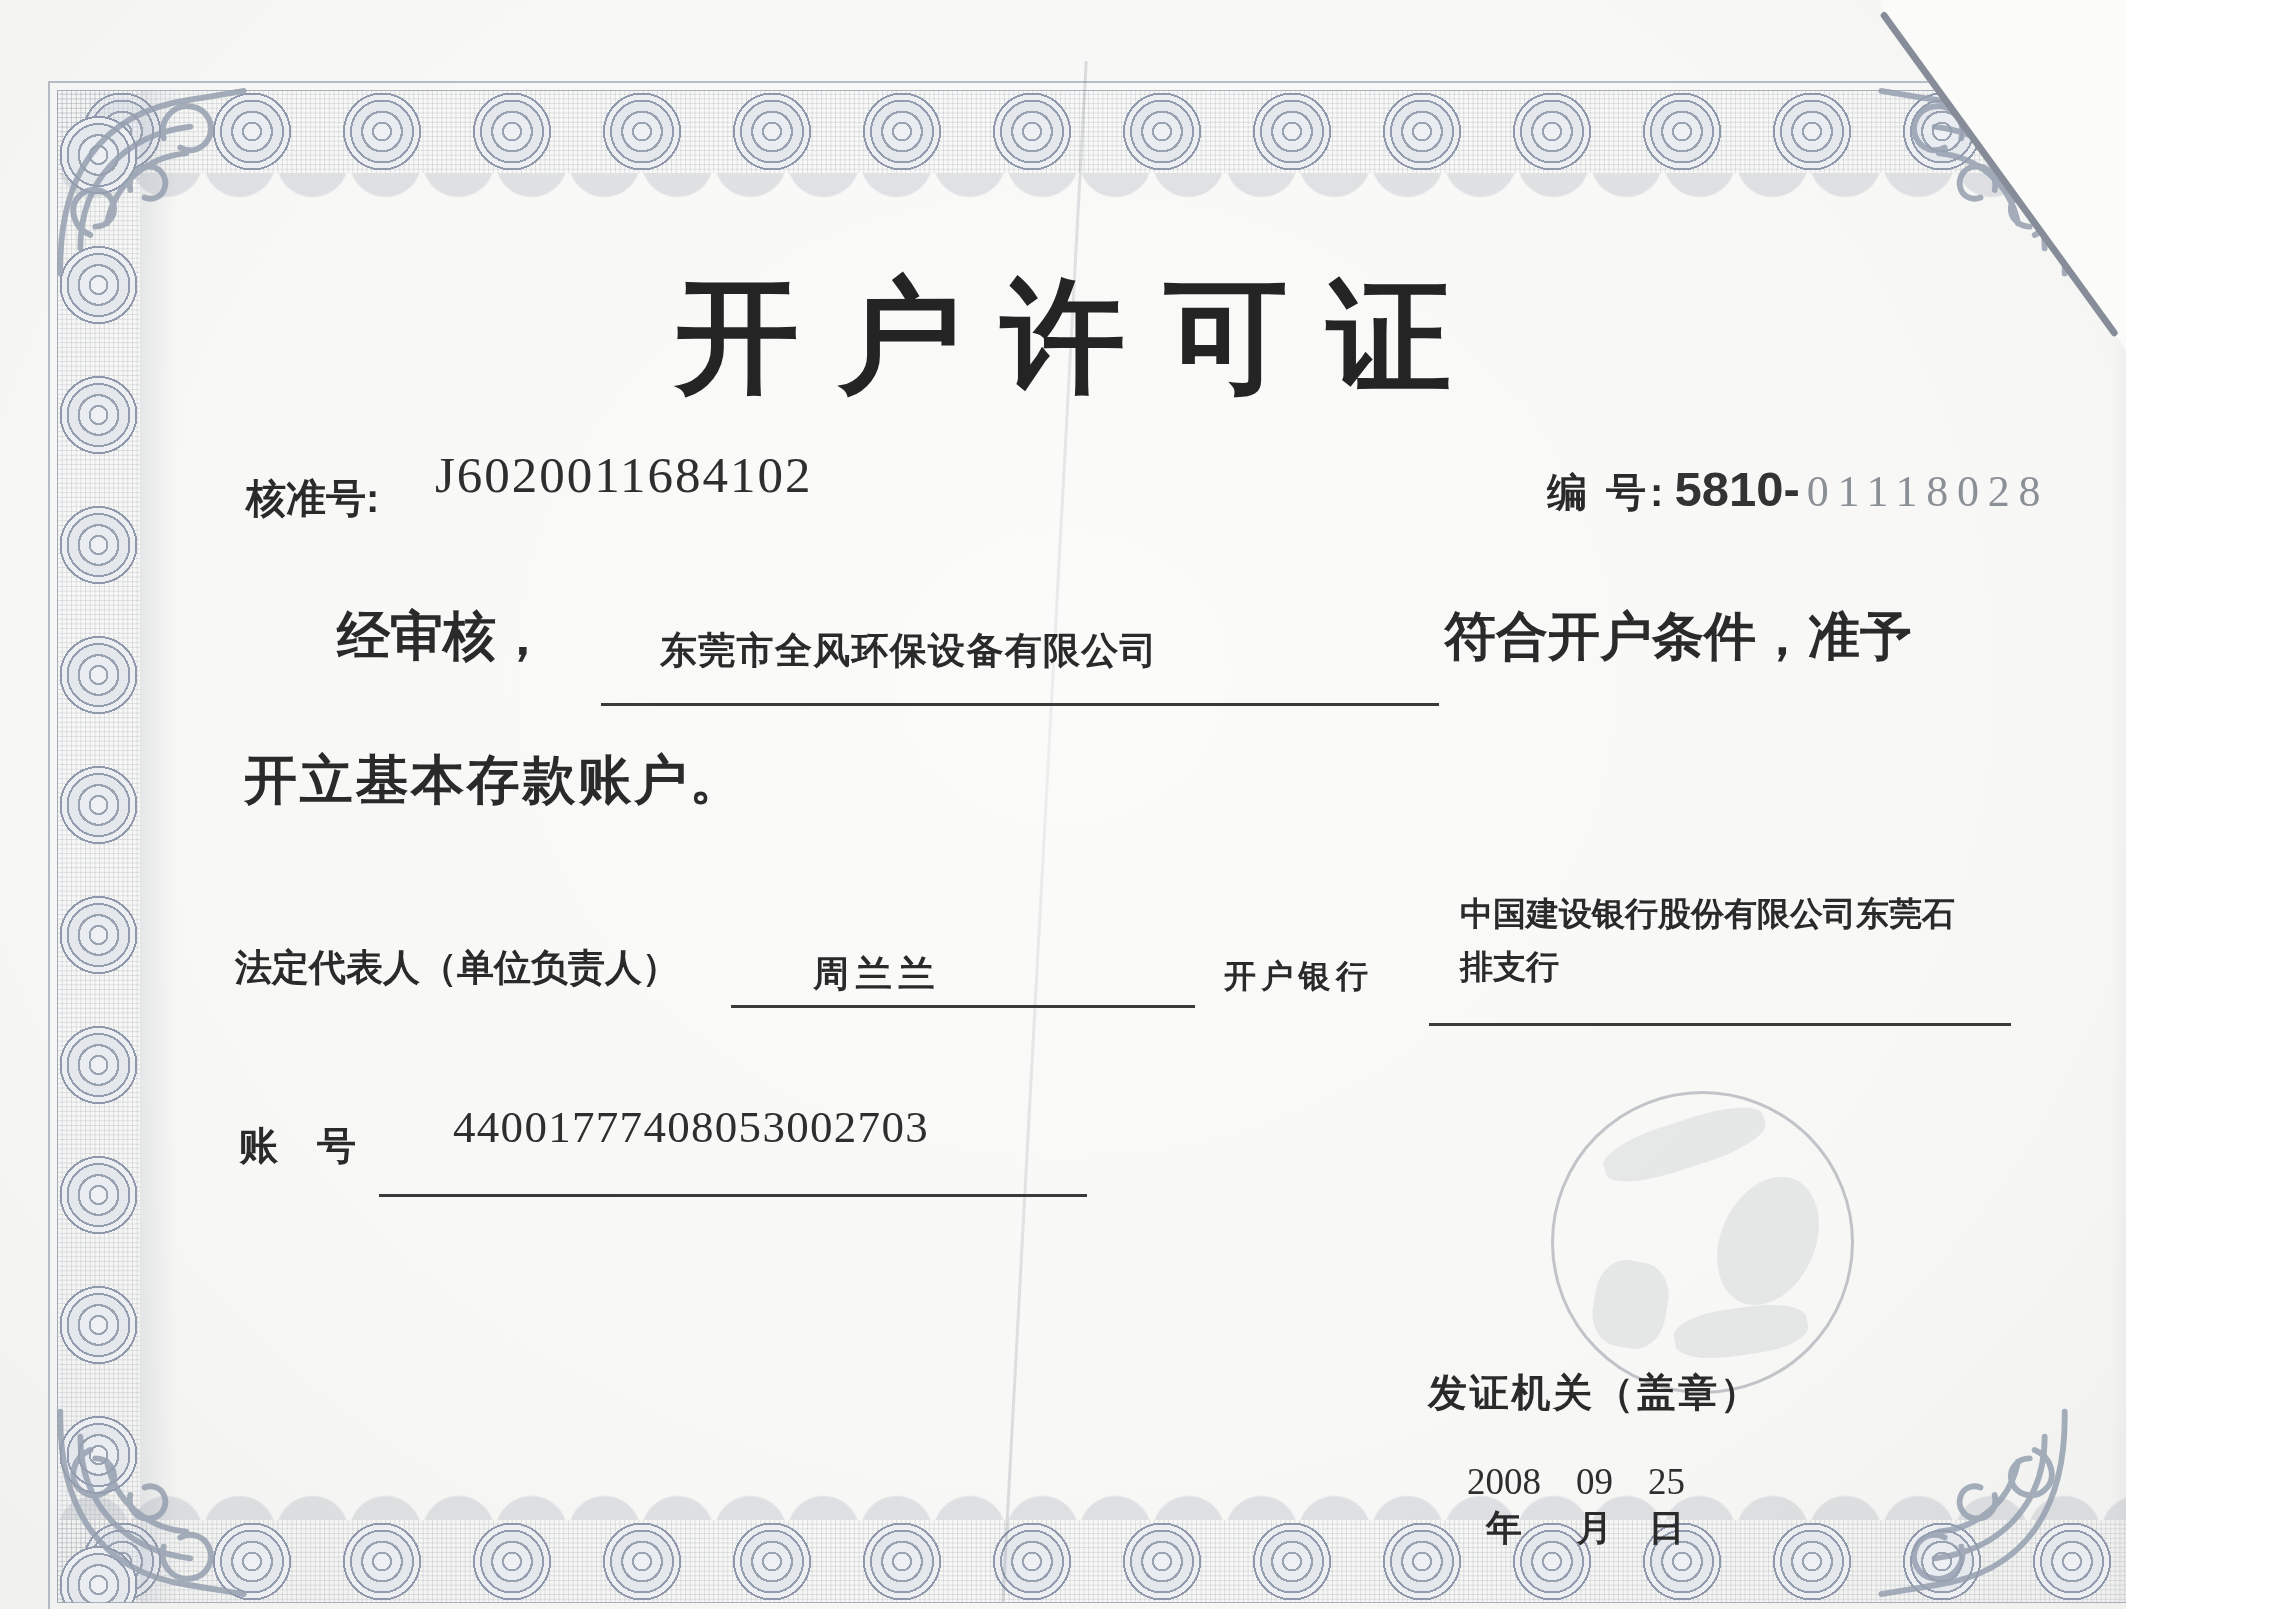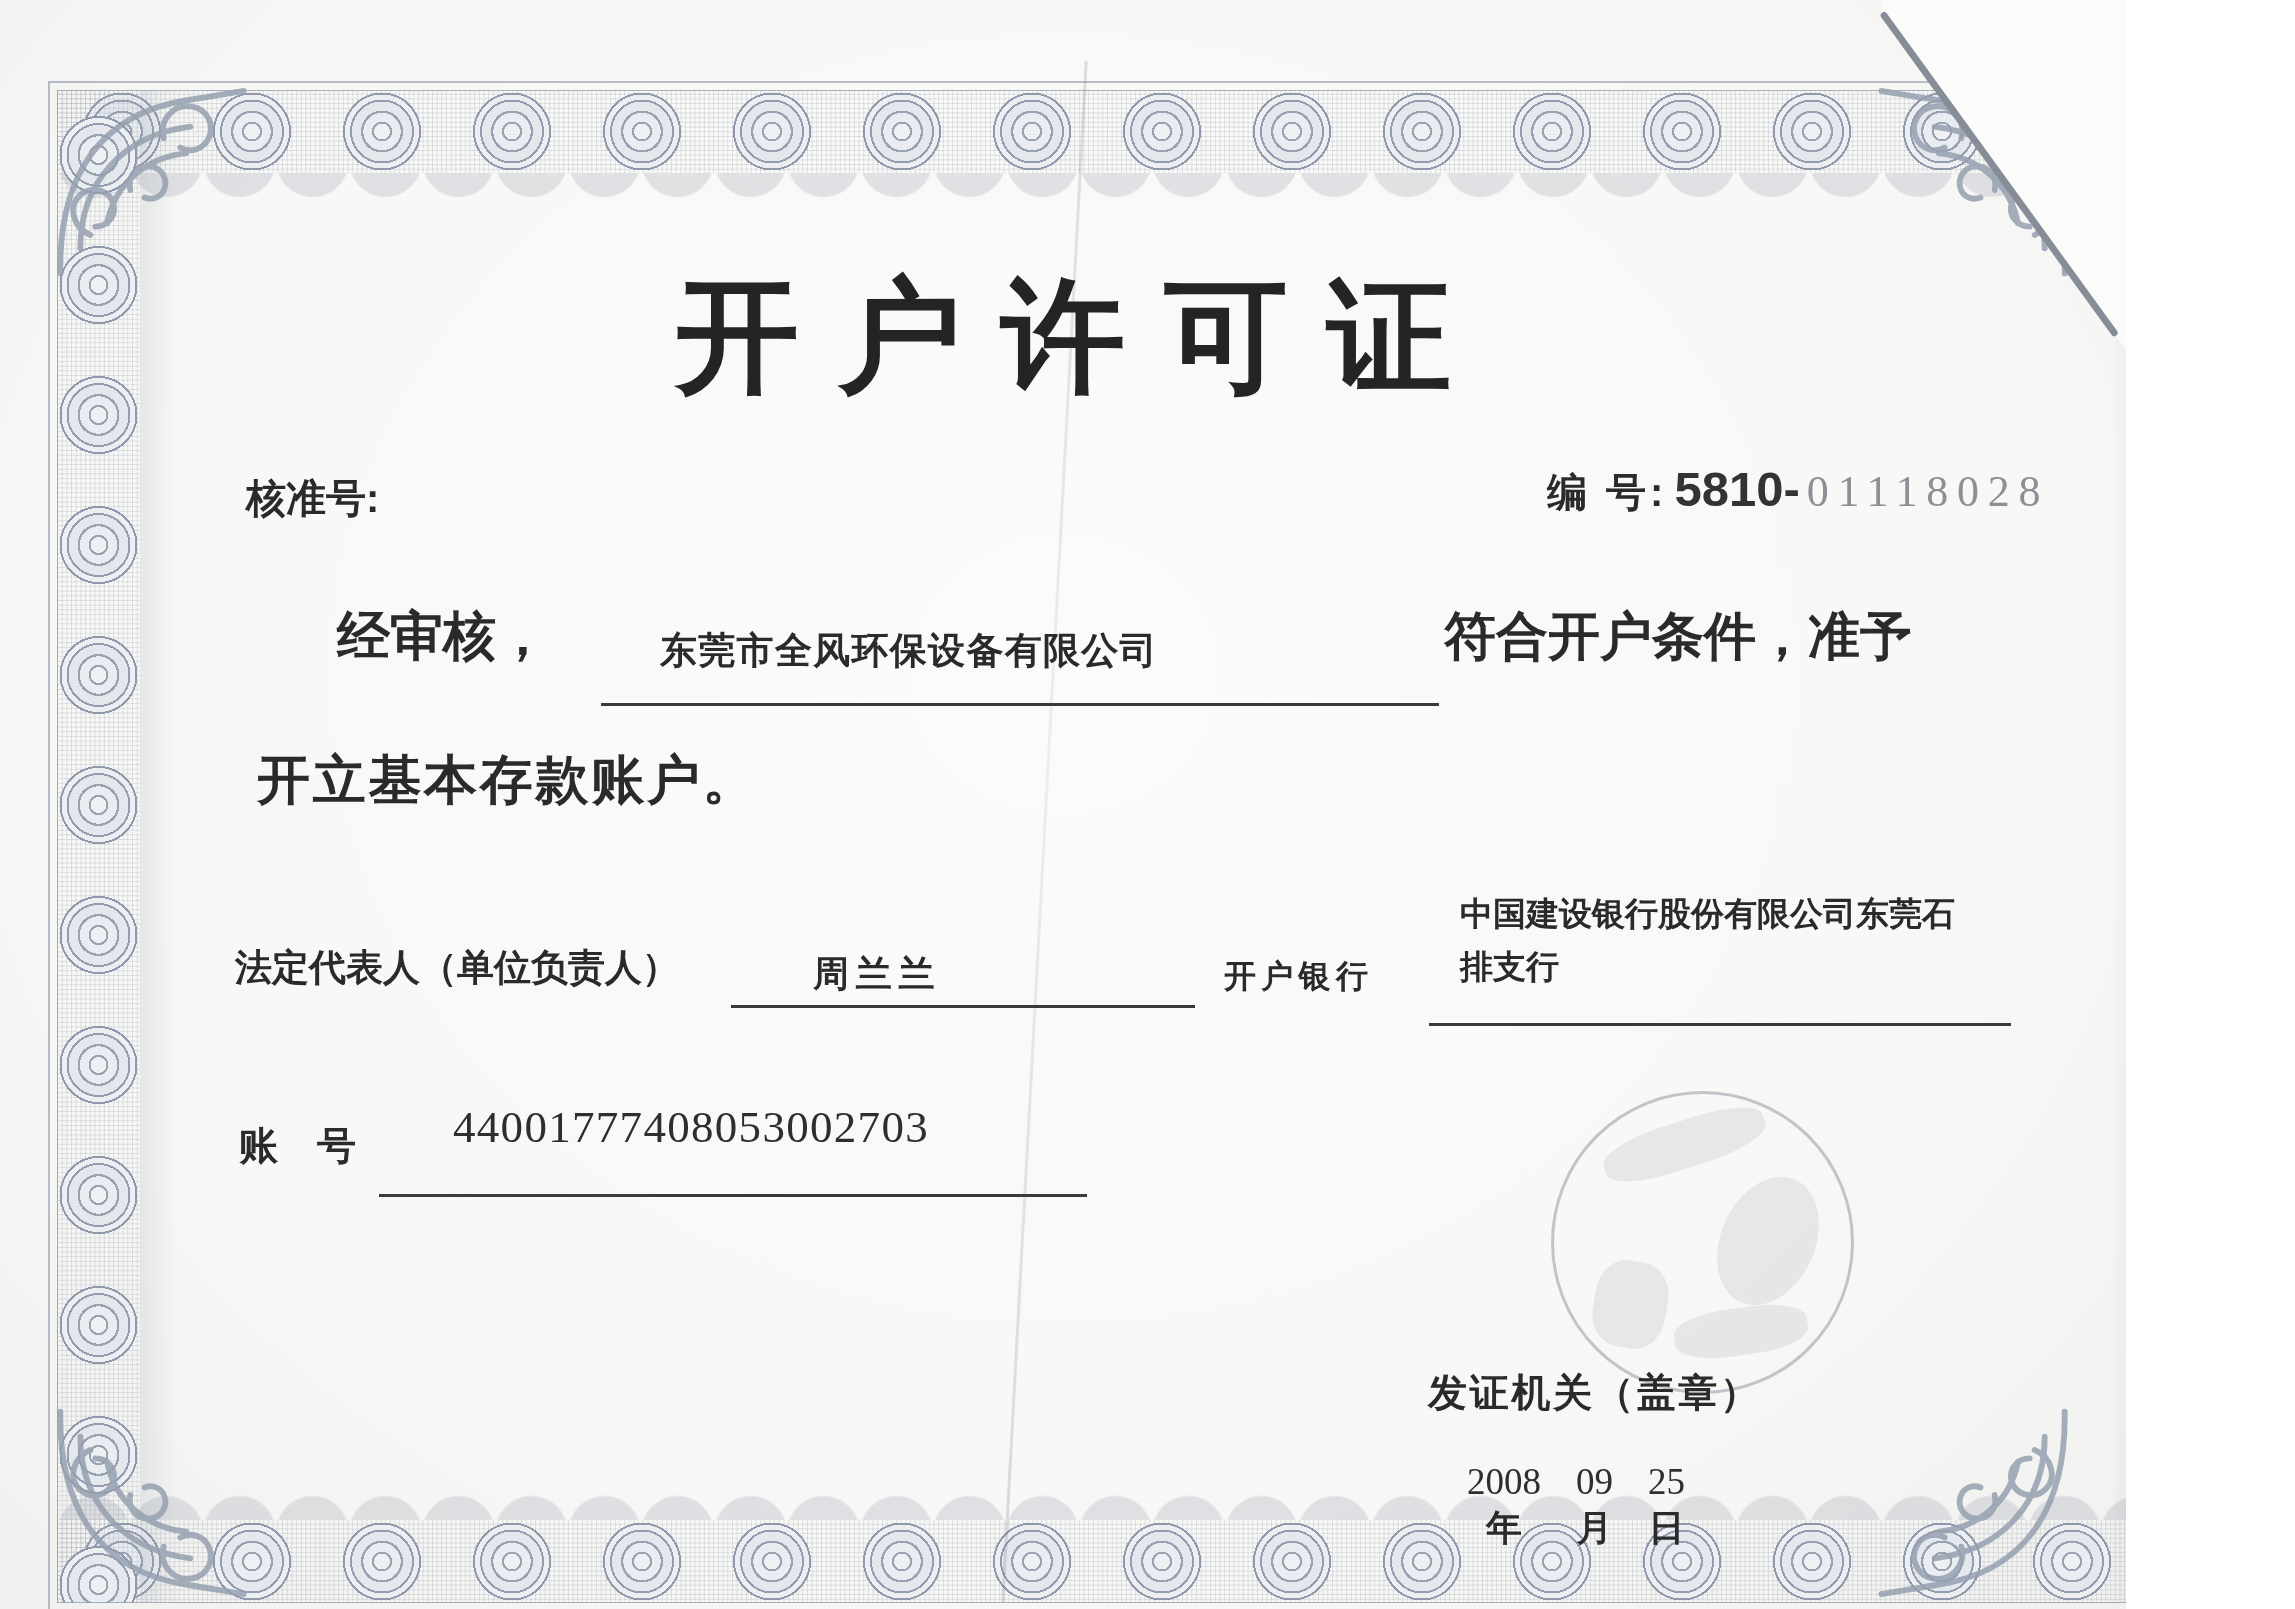--- a/index.html
+++ b/index.html
@@ -70,21 +70,21 @@
     font-size:124px; font-weight:900; letter-spacing:39px; color:#242424; padding-left:39px;}
   .lbl-approval{left:246px; top:471px; font-size:40px;}
   .val-approval{left:435px; top:446px; font-size:51px; letter-spacing:2px;}
   .serial-row{left:1547px; top:461px; display:flex; align-items:baseline; gap:7px;}
   .serial-label{font-size:40px; font-weight:700; letter-spacing:4px; color:#2a2a2a;}
   .serial-prefix{font-size:49px; font-weight:700; color:#333;}
   .serial-number{font-family:"Liberation Serif", serif; font-size:44px; color:#8b9097; letter-spacing:8.7px;}
   .review-prefix{left:337px; top:601px; font-size:53px;}
   .company-name{left:660px; top:626px; font-size:37px; letter-spacing:1.3px;}
   .review-suffix{left:1444px; top:602px; font-size:52px;}
-  .body-line2{left:244px; top:745px; font-size:53px; letter-spacing:2.7px;margin-left:13px;}
+  .body-line2{left:244px; top:745px; font-size:53px; letter-spacing:2.7px;}
   .legalrep-label{left:235px; top:943px; font-size:37px;}
   .legalrep-name{left:813px; top:950px; font-size:36px; letter-spacing:6.7px;}
   .bank-label{left:1224px; top:955px; font-size:32px; letter-spacing:5.3px;}
   .bank-name{left:1460px; top:887px; font-size:33px; width:518px; white-space:normal;
     line-height:1.62; word-break:break-all; font-weight:700; color:#2a2a2a; z-index:5; position:absolute;}
   .account-label{left:239px; top:1119px; font-size:39px;}
   .account-number{left:453px; top:1101px; font-size:45px; letter-spacing:1.3px;}
   .issuer-label{left:1428px; top:1366px; font-size:39px; letter-spacing:2.7px;}
   .date-row{left:1467px; top:1460px; display:flex; gap:35px; z-index:5; position:absolute;}
   .date-cell{display:flex; flex-direction:column; align-items:center; gap:1.3px;}
@@ -157,20 +157,21 @@
       <path d="M140 70 c-6 -22 12 -42 34 -38 c18 3 28 22 20 38 c-6 13 -22 18 -34 11"></path>
       <path d="M100 132 c-4 -16 8 -30 24 -28 c13 1 21 14 17 26 c-3 10 -14 15 -24 11"></path>
     </svg>
   </div>
 
   <div class="crease"></div>
 
   <div class="t title">开户许可证</div>
 
   <div class="t cjk-bold lbl-approval">核准号:</div>
+  <div class="t num val-approval">J6020011684102</div>
 
   <div class="t serial-row">
     <span class="serial-label">编 号:</span>
     <span class="serial-prefix">5810-</span>
     <span class="serial-number">01118028</span>
   </div>
 
   <div class="t cjk-bold review-prefix">经审核，</div>
   <div class="t cjk-bold company-name">东莞市全风环保设备有限公司</div>
   <div class="fill-line line-company"></div>

